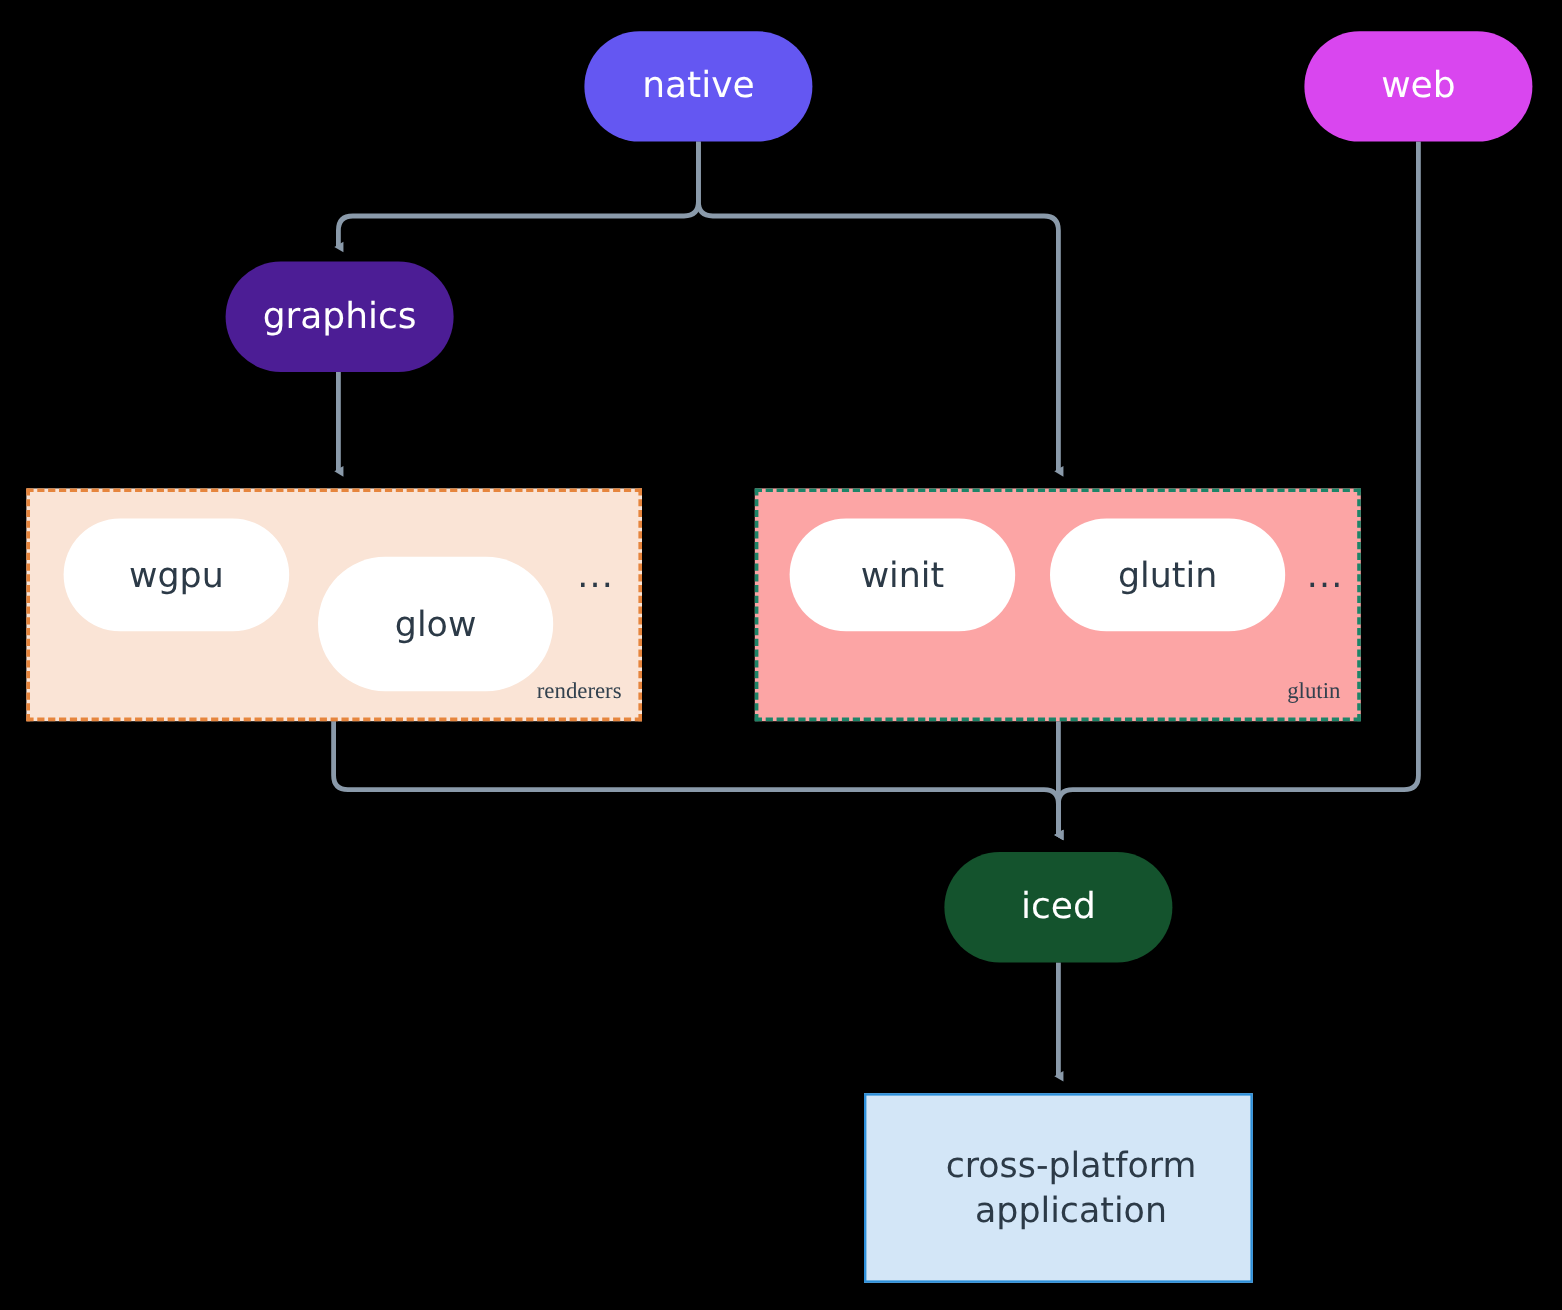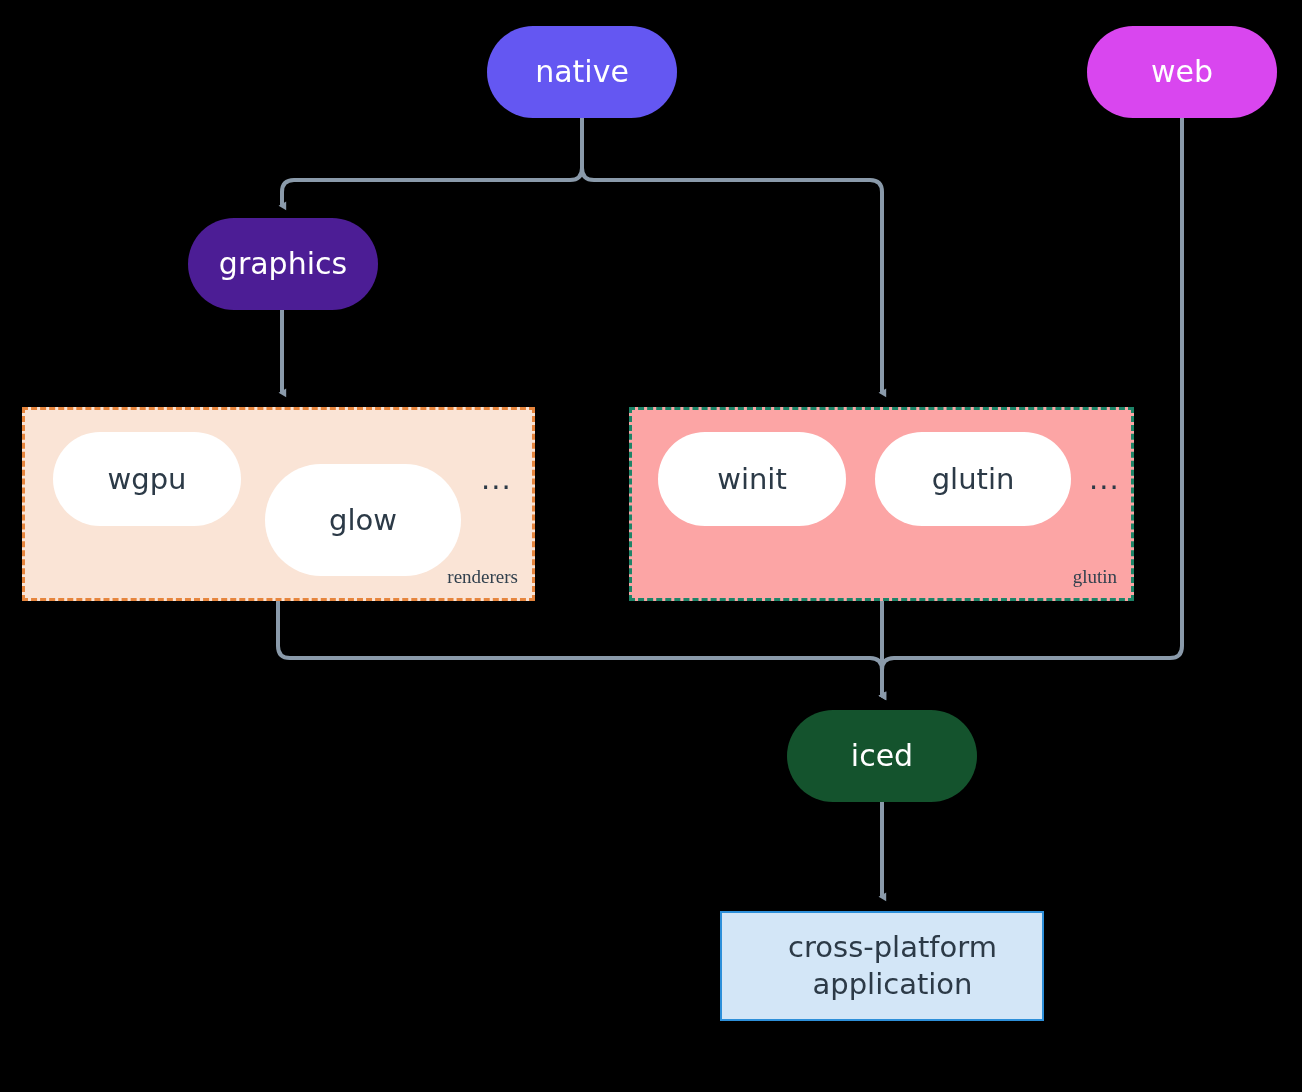--- a/index.html
+++ b/index.html
@@ -112,21 +112,21 @@
     position: absolute;
     font-size: 29px;
     color: #2C3A47;
     letter-spacing: 1px;
   }
   .ellipsis-renderers { left: 456px; top: 52px; }
   .ellipsis-shells    { left: 457px; top: 52px; }
 
   
   .node-app {
-    left: 720px; top: 911px; width: 324px; height: 110px;
+    left: 720px; top: 911px; width: 324px; height: 158px;
     background: #D3E6F7;
     border: 2px solid #2D8FD9;
     color: #2C3A47;
     font-size: 29px;
     border-radius: 0;
     padding-left: 21px;
   }
 </style>
 </head>
 <body>

